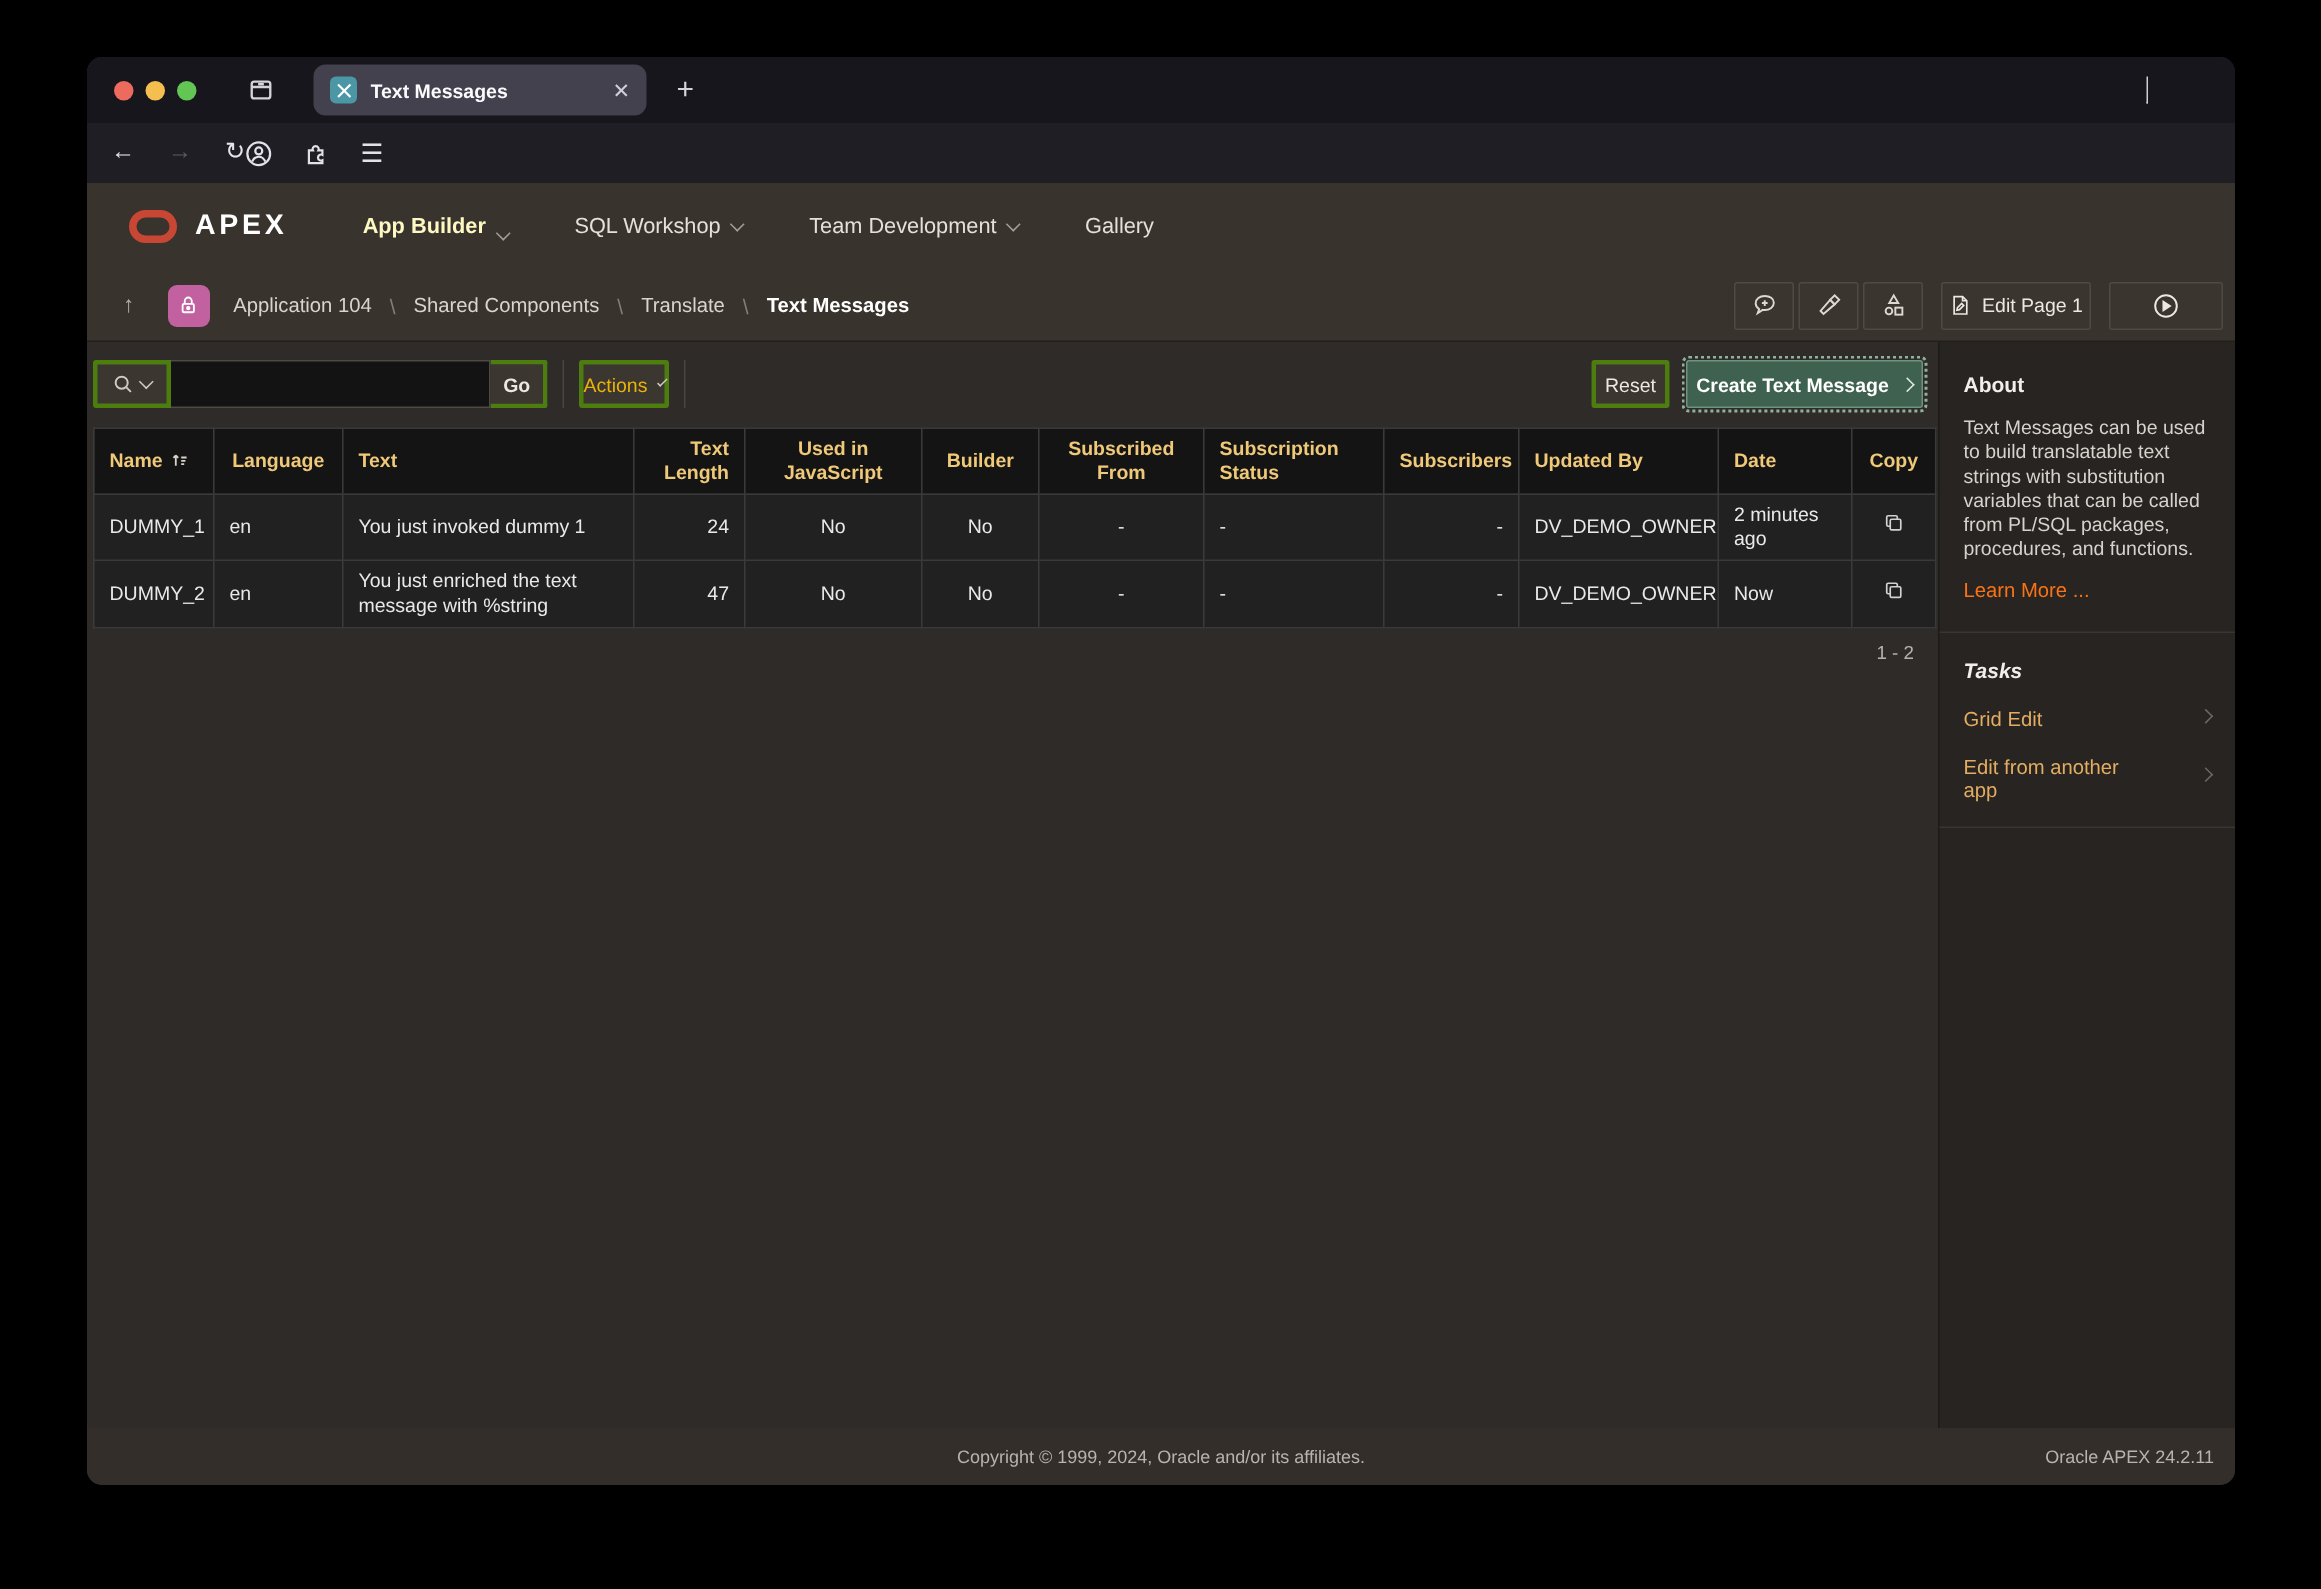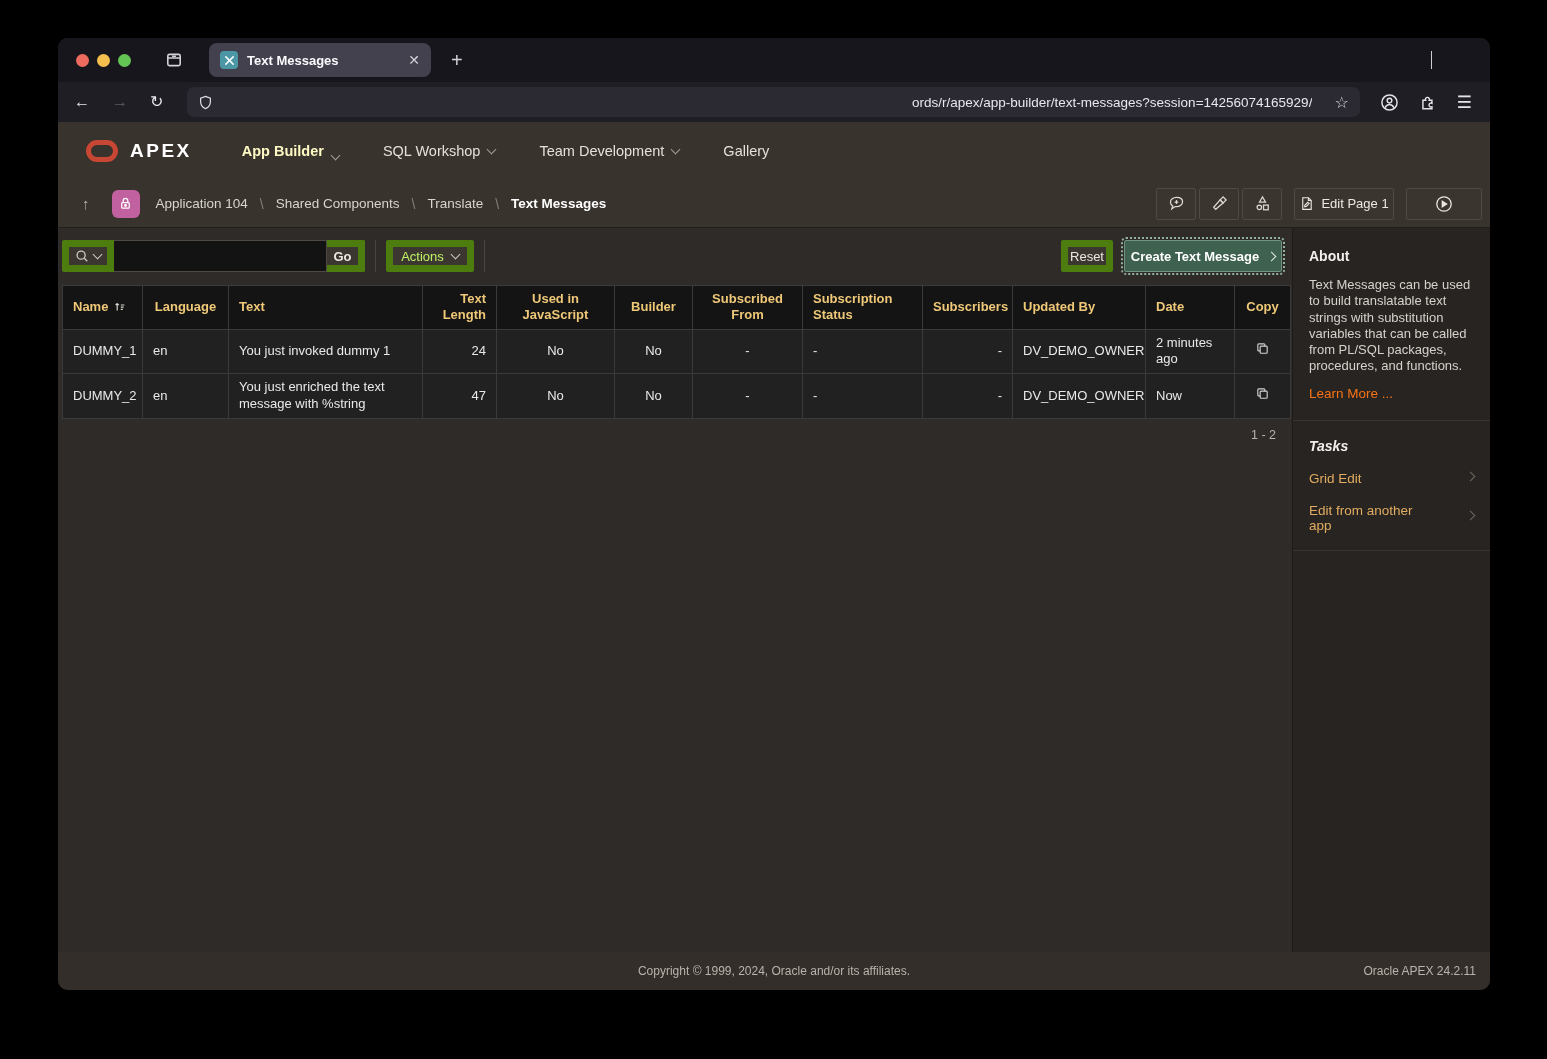--- a/index.html
+++ b/index.html
@@ -60,26 +60,26 @@
   .icon-btn { width:40px; height:32px; background:#3a352f; border:1px solid #504a43; border-radius:2px; display:flex; align-items:center; justify-content:center; color:#ddd9d2; }
   .btn { height:32px; background:#3a352f; border:1px solid #504a43; border-radius:2px; color:#ece8e2; font-size:13px; display:flex; align-items:center; justify-content:center; font-family:inherit; }
   .edit-btn { width:100px; margin-left:9px; gap:7px; }
   .play-btn { width:76px; margin-left:9px; }
 
   
   .content { flex:1; display:flex; min-height:0; }
   .main { flex:1; padding:12px 2px 0 4px; display:flex; flex-direction:column; min-width:0; }
   .ir-toolbar { display:flex; align-items:center; height:32px; flex:none; }
   .search-group { display:flex; }
-  .tb-btn { height:32px; background:#3b3630; border:7px solid #4d7c0f; color:#cfcac3; display:flex; align-items:center; justify-content:center; font-size:13px; font-family:inherit; }
+  .tb-btn { height:32px; background:#3b3630; border:3px solid #4d7c0f; color:#cfcac3; display:flex; align-items:center; justify-content:center; font-size:13px; font-family:inherit; }
   .sg-btn { width:52px; border-radius:2px 0 0 2px; gap:5px; }
   .sg-input { width:213px; height:32px; background:#131313; border:1px solid #4f4943; border-left:none; color:#eee; padding:0 8px; font-family:inherit; font-size:13px; outline:none; }
   .go-btn { width:38px; border-radius:0 2px 2px 0; border-left:none; font-weight:bold; color:#ece8e2; }
   .toolbar-sep { width:1px; height:32px; background:#4a453e; margin:0 10px; }
-  .actions-btn { width:88px; border-radius:2px; gap:8px; color:#bef264; }
+  .actions-btn { width:60px; border-radius:2px; gap:8px; color:#eab308; }
   .reset-btn { margin-left:auto; width:52px; border-radius:2px; color:#ece8e2; }
   .create-btn { width:158px; height:32px; margin:0 8px 0 11px; background:#3f6150; border:1px solid #71937f; outline:2px dotted #8fb29c; outline-offset:1px; border-radius:2px; color:#fff; font-weight:bold; font-size:13px; display:flex; align-items:center; justify-content:center; gap:9px; font-family:inherit; }
   .create-btn .chev { border-color:#dfe9e2; margin-top:0; }
 
   .ir-table { margin-top:13px; border-collapse:collapse; table-layout:fixed; width:1228px; flex:none; }
   .ir-table th { background:#141414; color:#efc878; font-size:13px; font-weight:bold; padding:5px 10px; border:1px solid #3a3a3a; height:42px; vertical-align:middle; line-height:1.25; }
   .ir-table td { background:#212121; color:#e9e9e9; font-size:13px; padding:5px 10px; border:1px solid #3a3a3a; height:44px; vertical-align:middle; line-height:1.3; }
   .cell-link { color:#efc06c; }
   .sort-ic { display:inline-flex; margin-left:6px; color:#d8d3cb; vertical-align:-2px; }
   .copy-ic { color:#d2d2d2; display:inline-flex; }
@@ -129,29 +129,20 @@
       <span class="tab-close">✕</span>
     </div>
     <span class="newtab">+</span>
     <span class="tab-overflow"><span class="chev" style="border-color:#cfcdd6"></span></span>
   </div>
 
   <div class="navbar">
     <span class="nav-ic back">←</span>
     <span class="nav-ic fwd">→</span>
     <span class="nav-ic reload">↻</span>
-    <div class="urlfield">
-      <span class="shield">
-        <svg width="15" height="15" viewBox="0 0 16 16" fill="none" stroke="currentColor" stroke-width="1.3">
-          <path d="M8 1.5l5.2 1.8v4c0 3.6-2.1 6.1-5.2 7.2C4.9 13.4 2.8 10.9 2.8 7.3v-4z"></path>
-        </svg>
-      </span>
-      <span class="url-text">/ords/r/apex/app-builder/text-messages?session=14256074165929</span>
-      <span class="star">☆</span>
-    </div>
     <div class="navbar-right">
       <span>
         <svg width="19" height="19" viewBox="0 0 18 18" fill="none" stroke="currentColor" stroke-width="1.4">
           <circle cx="9" cy="9" r="7.2"></circle>
             <circle cx="9" cy="7.2" r="2.2"></circle>
             <path d="M4.8 14c.9-2 2.4-3.1 4.2-3.1s3.3 1.1 4.2 3.1"></path>
         </svg>
       </span>
       <span>
         <svg width="18" height="18" viewBox="0 0 16 16" fill="none" stroke="currentColor" stroke-width="1.3">

